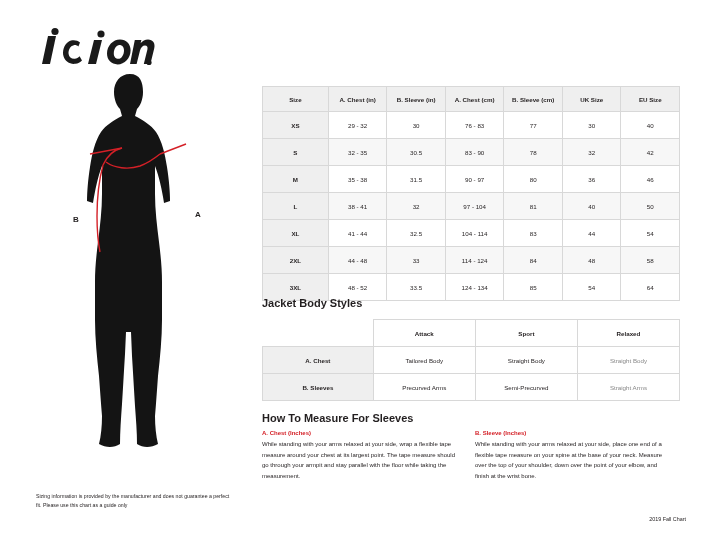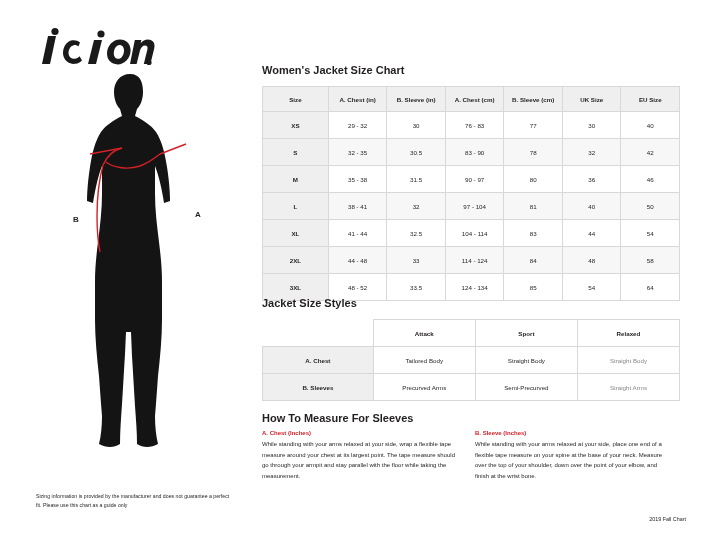--- a/index.html
+++ b/index.html
@@ -209,21 +209,20 @@
           <path d="M112 78 L80 84"></path>
         </g>
       </svg>
       <span class="measure-label label-a">A</span>
       <span class="measure-label label-b">B</span>
     </div>
 
     <div class="disclaimer">Sizing information is provided by the manufacturer and does not guarantee a perfect fit. Please use this chart as a guide only</div>
   </div>
 
-  <h2 class="section-title" id="size-chart-title">Women's Jacket Size Chart</h2>
 
   <table id="size-chart">
     <colgroup>
       <col class="c-size">
       <col class="c-rest">
         <col class="c-rest">
         <col class="c-rest">
       <col class="c-rest">
         <col class="c-rest">
         <col class="c-rest">
@@ -299,21 +298,21 @@
         <td>48 - 52</td>
         <td>33.5</td>
         <td>124 - 134</td>
         <td>85</td>
         <td>54</td>
         <td>64</td>
       </tr>
     </tbody>
   </table>
 
-  <h2 class="section-title" id="styles-title">Jacket Size Styles</h2>
+  <h2 class="section-title" id="styles-title">Jacket Body Styles</h2>
 
   <table id="styles-chart">
     <colgroup>
       <col class="c-lead">
         <col class="c-col">
         <col class="c-col">
         <col class="c-col">
     </colgroup>
     <thead>
       <tr>

